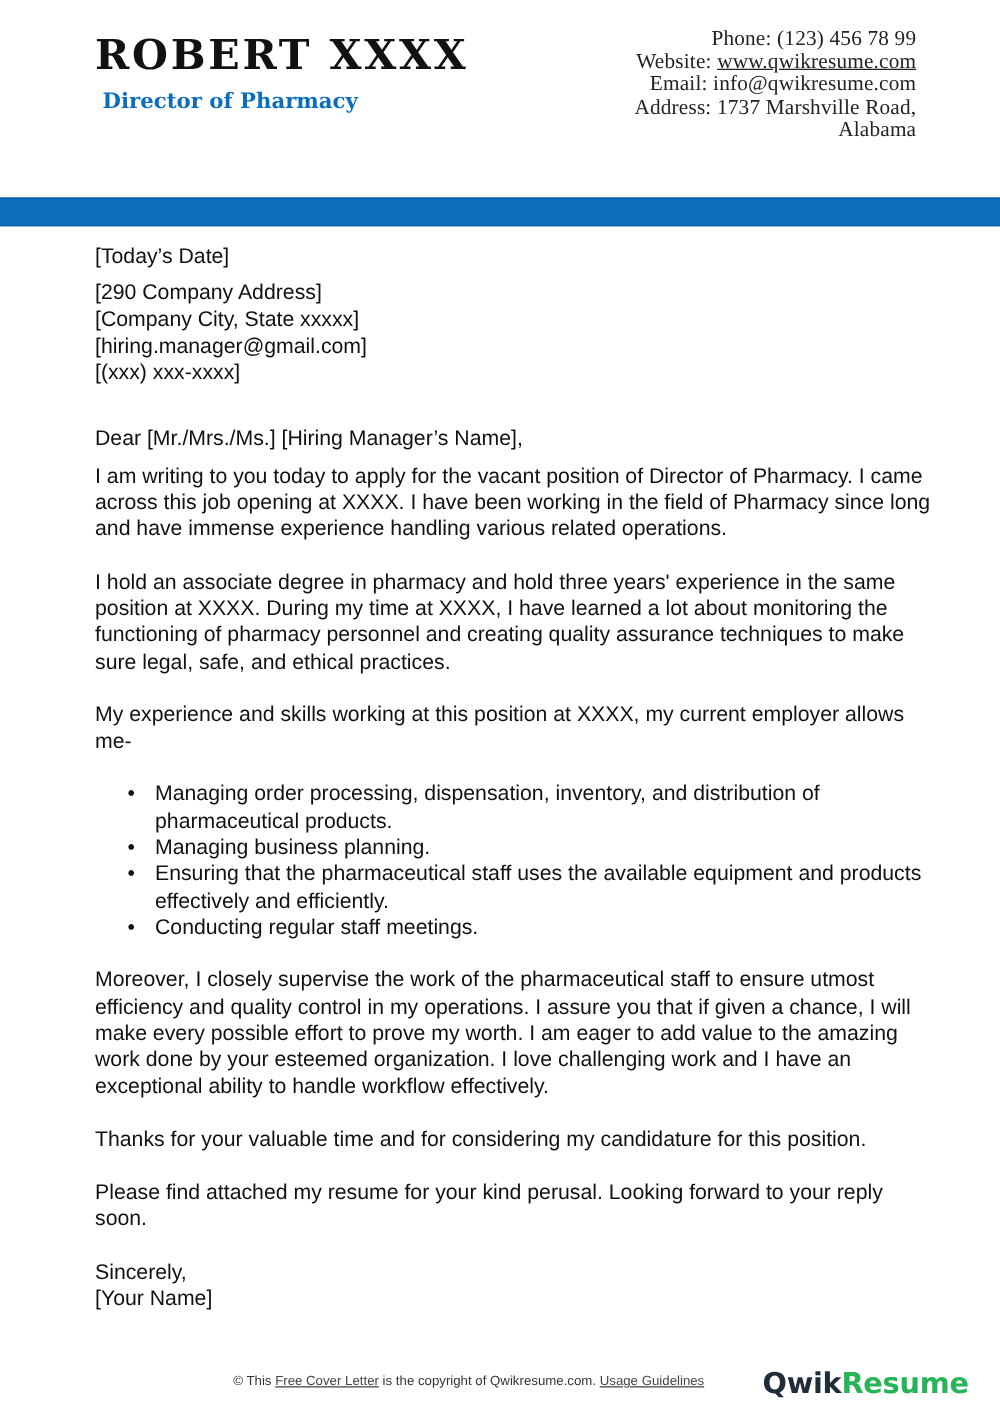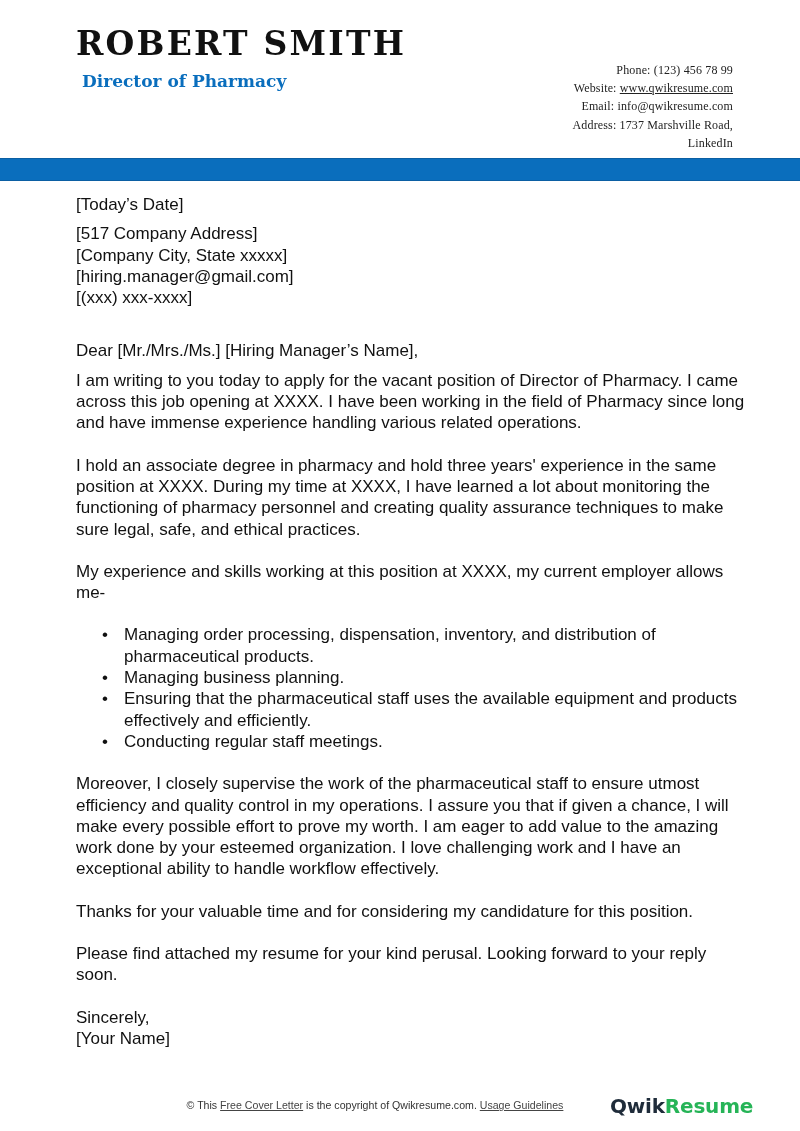--- a/index.html
+++ b/index.html
@@ -12,23 +12,22 @@
       font-size: 33px; letter-spacing: 2.2px; color: #111;
       line-height: 40px; white-space: nowrap;
     }
     .title {
       position: absolute; left: 82px; top: 64px;
       font-family: "DejaVu Serif", serif; font-weight: bold;
       font-size: 17px; color: #0a6ebd; line-height: 34px; white-space: nowrap;
     }
     .contact {
       position: absolute; right: 67px; top: 22px; text-align: right;
-      font-family: "Liberation Serif", serif; font-size: 12px; line-height: 18.2px; color: #222;
+      font-family: "Liberation Serif", serif; font-size: 17px; line-height: 18.2px; color: #222;
       letter-spacing: 0.15px;
-      margin-top: 39px;
     }
     .contact .line { white-space: nowrap; }
     .contact .u { text-decoration: underline; }
 
     .bar {
       position: absolute; left: 0; top: 158px; width: 800px; height: 23px;
       background: #0a6ebd;
       border-top: 1px solid #0b5fa3; border-bottom: 1px solid #0b5fa3;
       box-sizing: border-box;
     }
@@ -47,50 +46,50 @@
       position: absolute; left: 26px; top: 0; width: 10px;
     }
 
     .footer {
       position: absolute; left: 0; top: 1099px; width: 720px; text-align: center;
       font-family: "Liberation Sans", sans-serif; font-size: 10.6px; color: #333; white-space: nowrap; margin-left: 15px;
     }
     .footer .link { text-decoration: underline; color: #444; }
     .logo {
       position: absolute; left: 610px; top: 1094px;
-      font-family: "DejaVu Sans", sans-serif; font-size: 20px; font-weight: 600; letter-spacing: -0.2px;
+      font-family: "DejaVu Sans", sans-serif; font-size: 23px; font-weight: 600; letter-spacing: -0.2px;
       white-space: nowrap;
     }
     .logo .qwik { color: #1f2c3a; }
     .logo .resume { color: #26b457; }
   </style>
 </head>
 <body>
 
 <div class="page">
 
-  <div class="name">ROBERT SMITH</div>
+  <div class="name">ROBERT XXXX</div>
   <div class="title">Director of Pharmacy</div>
 
   <div class="contact">
     <div class="line">Phone: (123) 456 78 99</div>
     <div class="line">
       <span>Website: </span><span class="u">www.qwikresume.com</span>
     </div>
     <div class="line">Email: info@qwikresume.com</div>
     <div class="line">Address: 1737 Marshville Road,</div>
-    <div class="line">LinkedIn</div>
+    <div class="line">Alabama</div>
   </div>
 
   <div class="bar"></div>
 
   <div class="body">
     <p>[Today’s Date]</p>
     <div class="gap-s"></div>
-    <p>[517 Company Address]</p>
+    <p>[290 Company Address]</p>
     <p>[Company City, State xxxxx]</p>
     <p>[hiring.manager@gmail.com]</p>
     <p>[(xxx) xxx-xxxx]</p>
     <div class="gap-m"></div>
     <div style="height:11px"></div>
     <p>Dear [Mr./Mrs./Ms.] [Hiring Manager’s Name],</p>
     <div class="gap-s"></div>
     <p>I am writing to you today to apply for the vacant position of Director of Pharmacy. I came across this job opening at XXXX. I have been working in the field of Pharmacy since long and have immense experience handling various related operations.</p>
     <div class="gap-p"></div>
     <p>I hold an associate degree in pharmacy and hold three years' experience in the same position at XXXX. During my time at XXXX, I have learned a lot about monitoring the functioning of pharmacy personnel and creating quality assurance techniques to make sure legal, safe, and ethical practices.</p>

